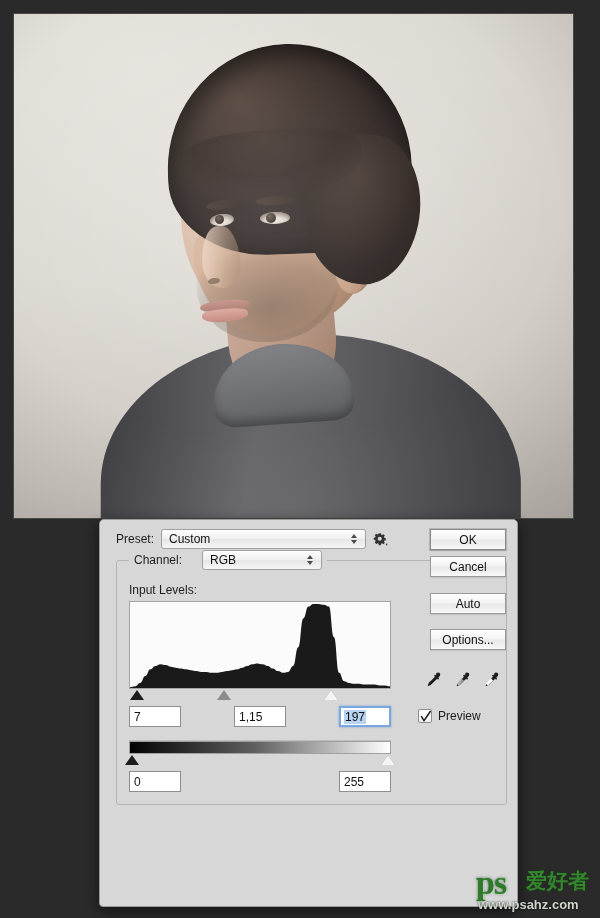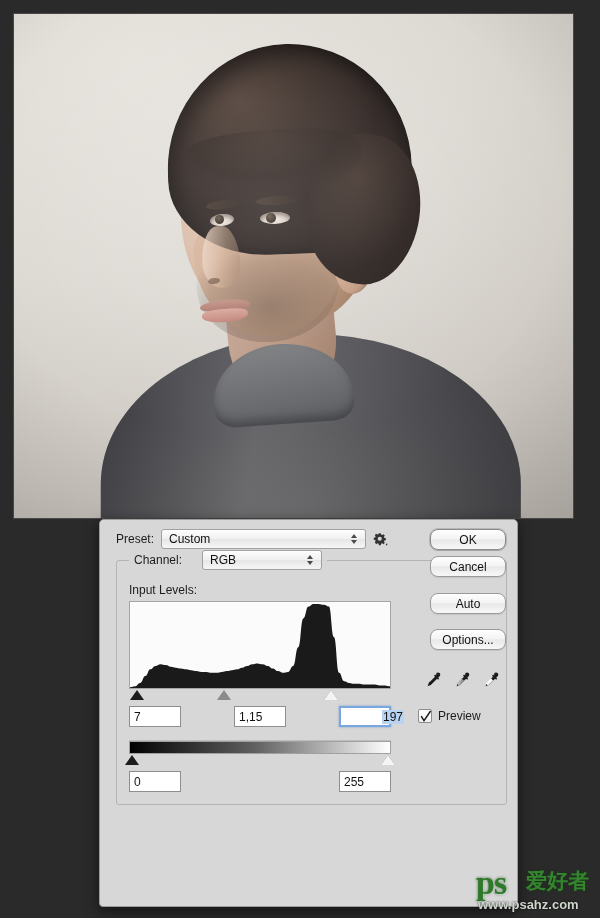--- a/index.html
+++ b/index.html
@@ -331,21 +331,20 @@
     padding: 0 4px;
   }
   .numfield.focused {
     border: 2px solid #7aa7e0;
     box-shadow: 0 0 2px rgba(90,140,210,.7);
     padding: 0 3px;
   }
   .numfield.focused .sel {
     background: #b8d4f2;
     padding: 0 1px;
-    margin-left: 38px;
   }
 
   #output-divider {
     margin: 12px 1px 0 1px;
     height: 1px;
     background: #bdbdbd;
     width: 262px;
   }
 
   #gradient-bar {
@@ -363,21 +362,21 @@
   
   #button-col {
     position: absolute;
     right: 11px; top: 9px;
     width: 88px;
     display: flex; flex-direction: column;
     gap: 6px;
   }
   .btn {
     height: 21px;
-    border-radius: 8px;
+    border-radius: 0;
     border: 1px solid #9a9a9a;
     background: linear-gradient(180deg,#fefefe 0%,#f3f3f3 48%,#e8e8e8 52%,#f8f8f8 100%);
     font-size: 12px; color: #111;
     display: flex; align-items: center; justify-content: center;
     box-shadow: 0 1px 1px rgba(0,0,0,.09);
     cursor: default;
     margin-left: 12px;
   }
   .btn.default {
     border: 1px solid #8a8a8a;

